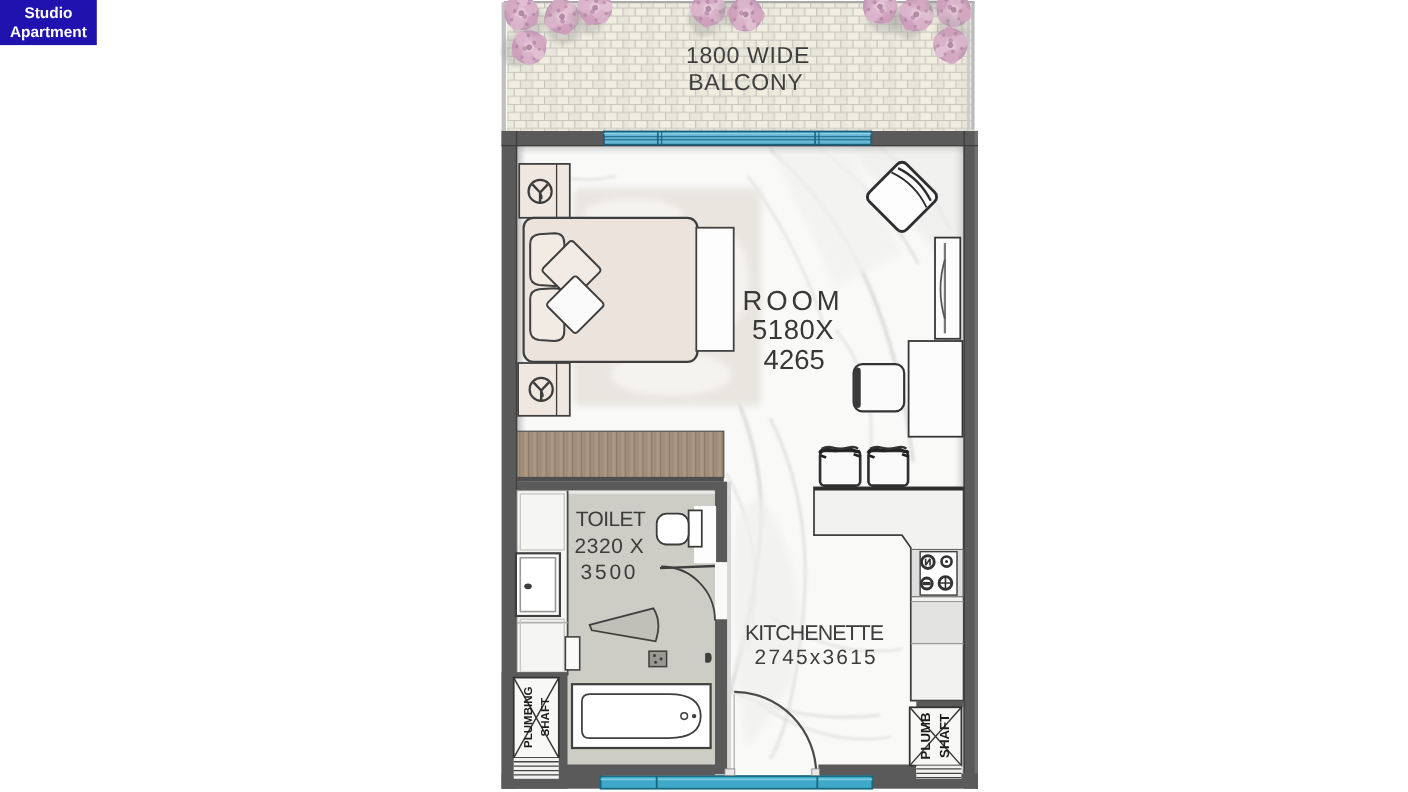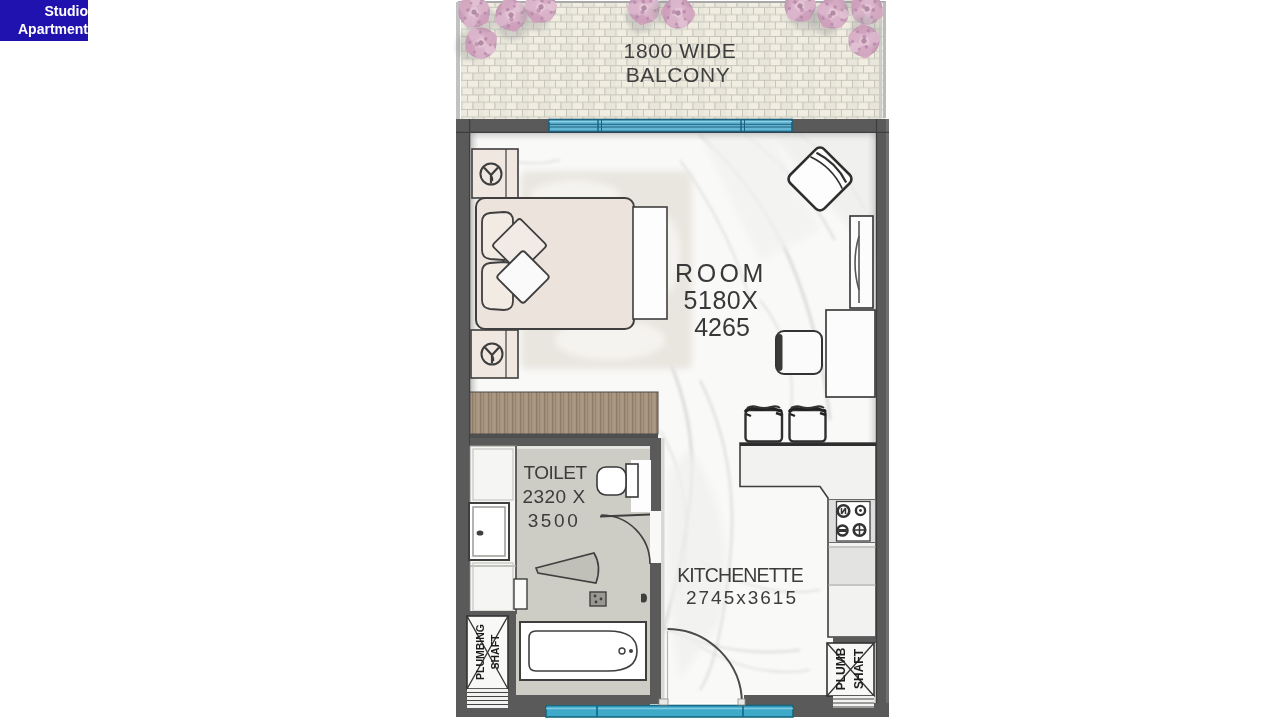--- a/index.html
+++ b/index.html
@@ -376,13 +376,13 @@
     </g>
     <rect x="833" y="696" width="41" height="12" fill="#f2f2f0"></rect>
     <g stroke="#444444" stroke-width="1.2">
       <line x1="833" y1="699" x2="874" y2="699"></line>
       <line x1="833" y1="703" x2="874" y2="703"></line>
       <line x1="833" y1="707" x2="874" y2="707"></line>
     </g>
   </g>
 </svg>
 
-<div class="abs" style="left:0;top:0;width:88px;height:39px;background:#2012ae;color:#ffffff;font-weight:bold;font-size:14px;text-align:right;line-height:18px;padding-top:2px;">Studio<br>Apartment</div>
+<div class="abs" style="left:0;top:0;width:88px;height:39px;background:#2012ae;color:#ffffff;font-weight:bold;font-size:14px;text-align:center;line-height:18px;padding-top:2px;">Studio<br>Apartment</div>
 
 </body></html>

